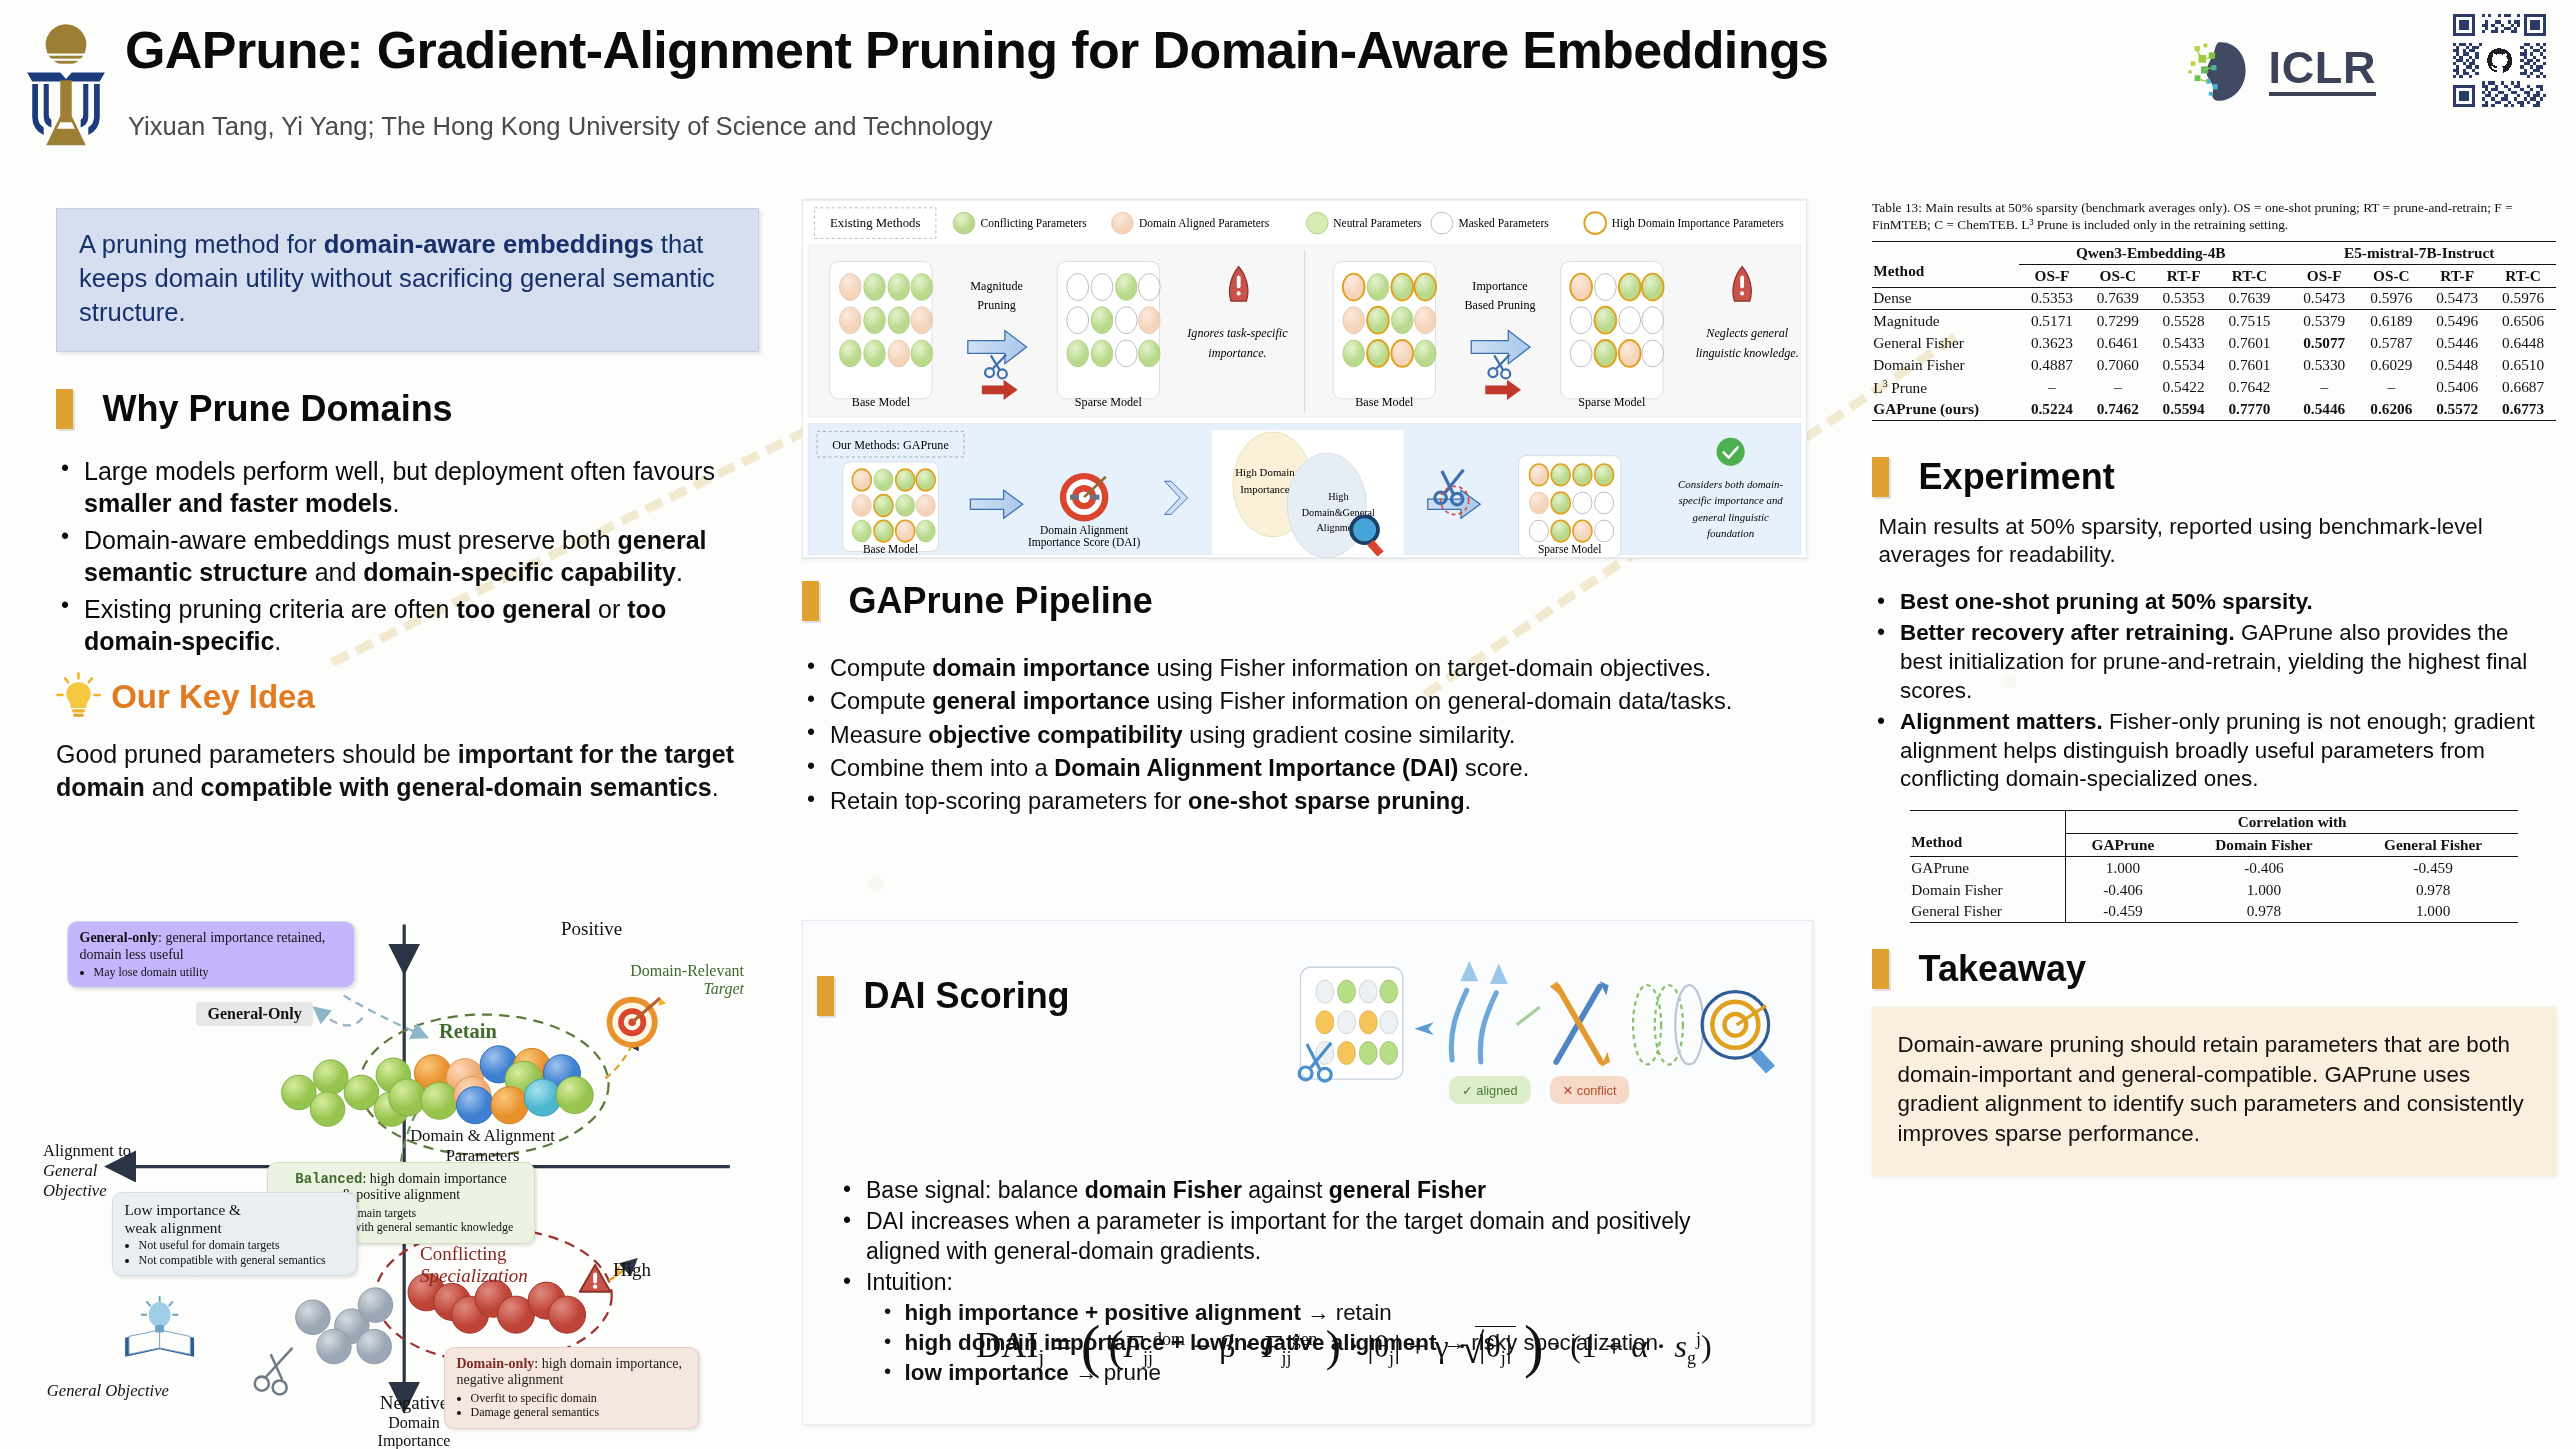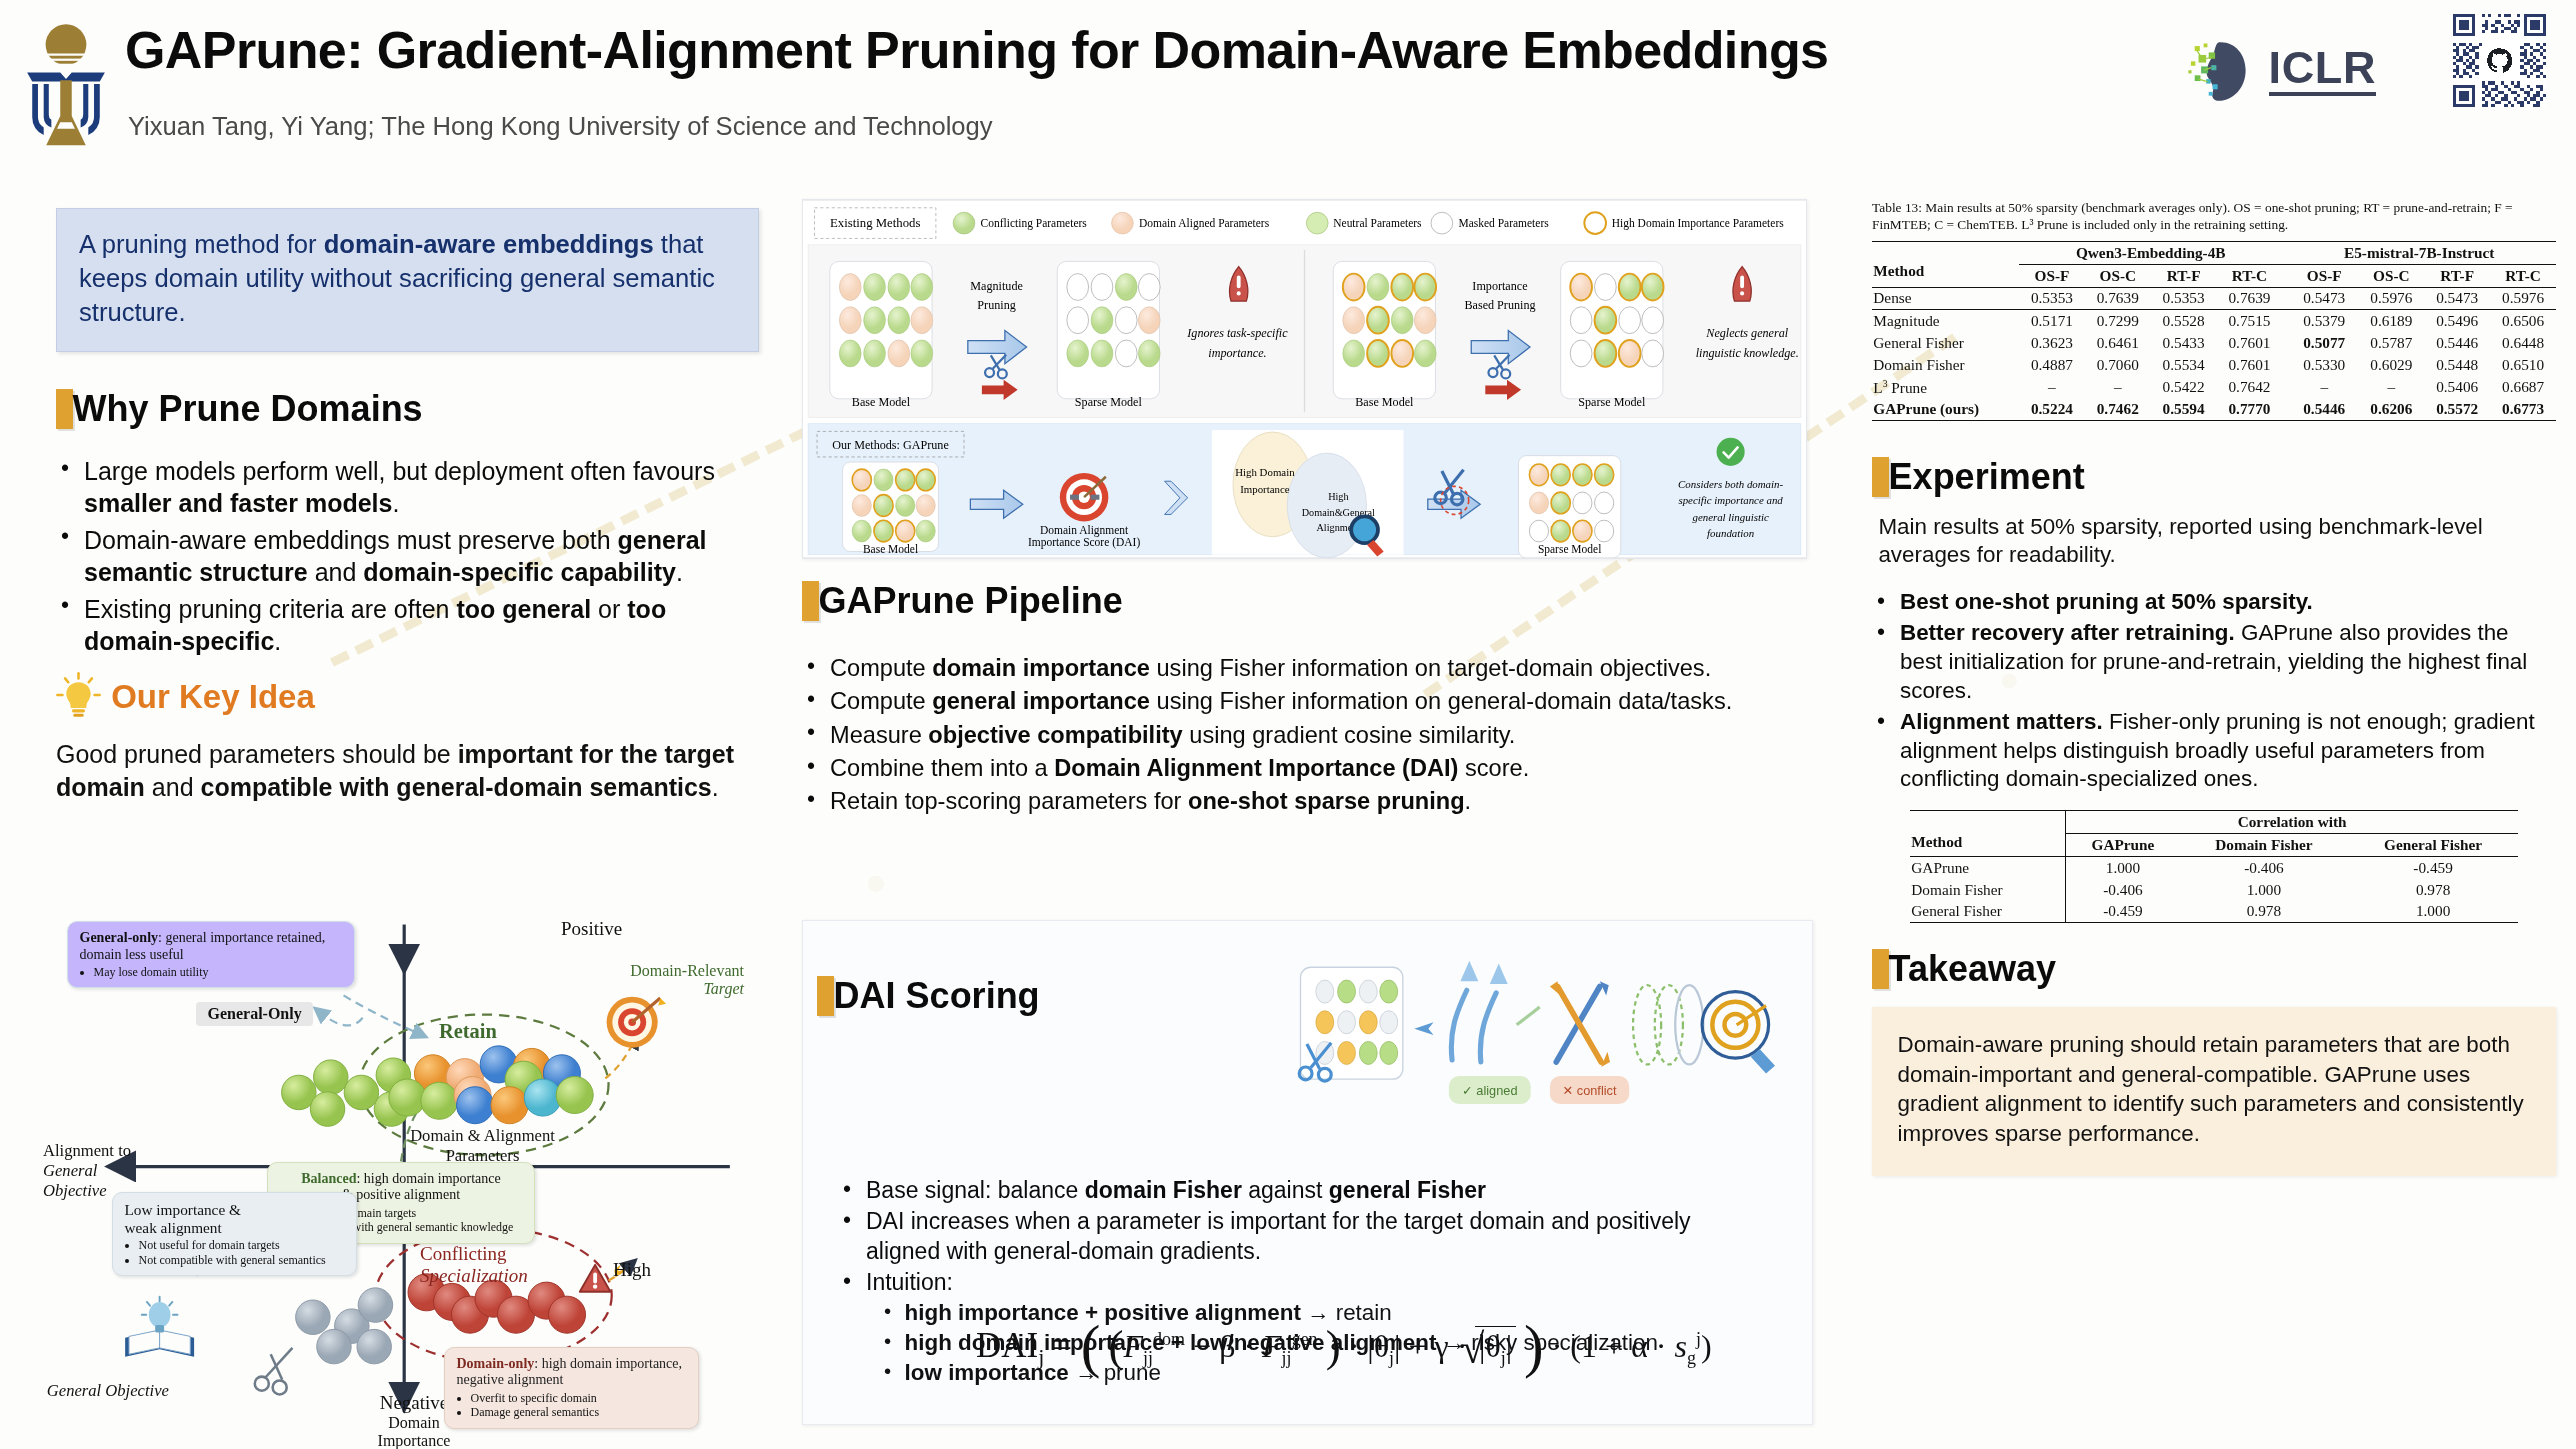--- a/index.html
+++ b/index.html
@@ -33,21 +33,21 @@
          letter-spacing:-0.6px;line-height:1;color:#0b0b0b;white-space:nowrap;
          font-family:"Liberation Sans", sans-serif;}
   #subtitle{position:absolute;left:128px;top:112px;font-size:25.6px;color:#4a4a4a;white-space:nowrap;}
   #iclr-wrap{position:absolute;left:2182px;top:37px;display:flex;align-items:center;gap:16.6px;}
   #iclr-mark{width:70px;height:69px;}
   #iclr-text{font-size:45px;font-weight:bold;color:#3c4257;letter-spacing:0.6px;
              border-bottom:4.5px solid #3c4257;line-height:0.95;padding-bottom:2.6px;}
   #qr{position:absolute;left:2453px;top:14px;width:93px;height:93px;}
 
   
-  .sec-head{display:flex;align-items:center;gap:0;}
+  .sec-head{display:flex;align-items:center;gap:30px;}
   .sec-bar{width:16.6px;height:40px;background:#dfa12f;flex:0 0 auto;
            box-shadow:1.9px 1.9px 0 rgba(0,0,0,.12);}
   .sec-title{font-size:36px;font-weight:bold;color:#0b0b0b;line-height:1;}
 
   
   #col-left{position:absolute;left:56px;top:208px;width:703px;}
   #abstract-box{background:#d6dff0;border:0.6px solid #c3cee4;padding:19px 22px 22px 22px;
                 box-shadow:1.9px 1.9px 3.8px rgba(0,0,0,.10);}
   #abstract-text{font-size:25.6px;line-height:1.32;color:#15306b;}
   #abstract-text b{font-weight:bold;}
@@ -522,21 +522,21 @@
     <div style="font-size:16px;">Domain Importance</div>
   </div>
   <div class="qlabel" style="left:0px;top:235px;font-size:16.6px;width:109px;">
     <div>Alignment to</div>
     <div style="font-style:italic;">General Objective</div>
   </div>
   <div class="qlabel" style="left:3.8px;top:475px;font-size:16.6px;font-style:italic;">General Objective</div>
 
   <div class="qbox" style="left:224px;top:256px;width:243px;background:#edf3e2;border:0.6px solid #d4e0bb;">
     <div style="font-size:14px;line-height:1.2;text-align:center;">
-      <span class="hl" style="color:#3f6a2e;">Balanced</span><span>: high domain importance</span>
+      <span class="hl" style="color:#3f6a2e;font-family:Liberation Mono, monospace;">Balanced</span><span>: high domain importance</span>
       <div>&amp; positive alignment</div>
     </div>
     <ul>
       <li>Useful for domain targets</li>
       <li>Compatible with general semantic knowledge</li>
     </ul>
   </div>
 
   <div class="qbox" style="left:69px;top:286px;width:220px;background:#e9eef2;border:0.6px solid #d3dde4;">
     <div style="font-size:15.3px;line-height:1.18;">

